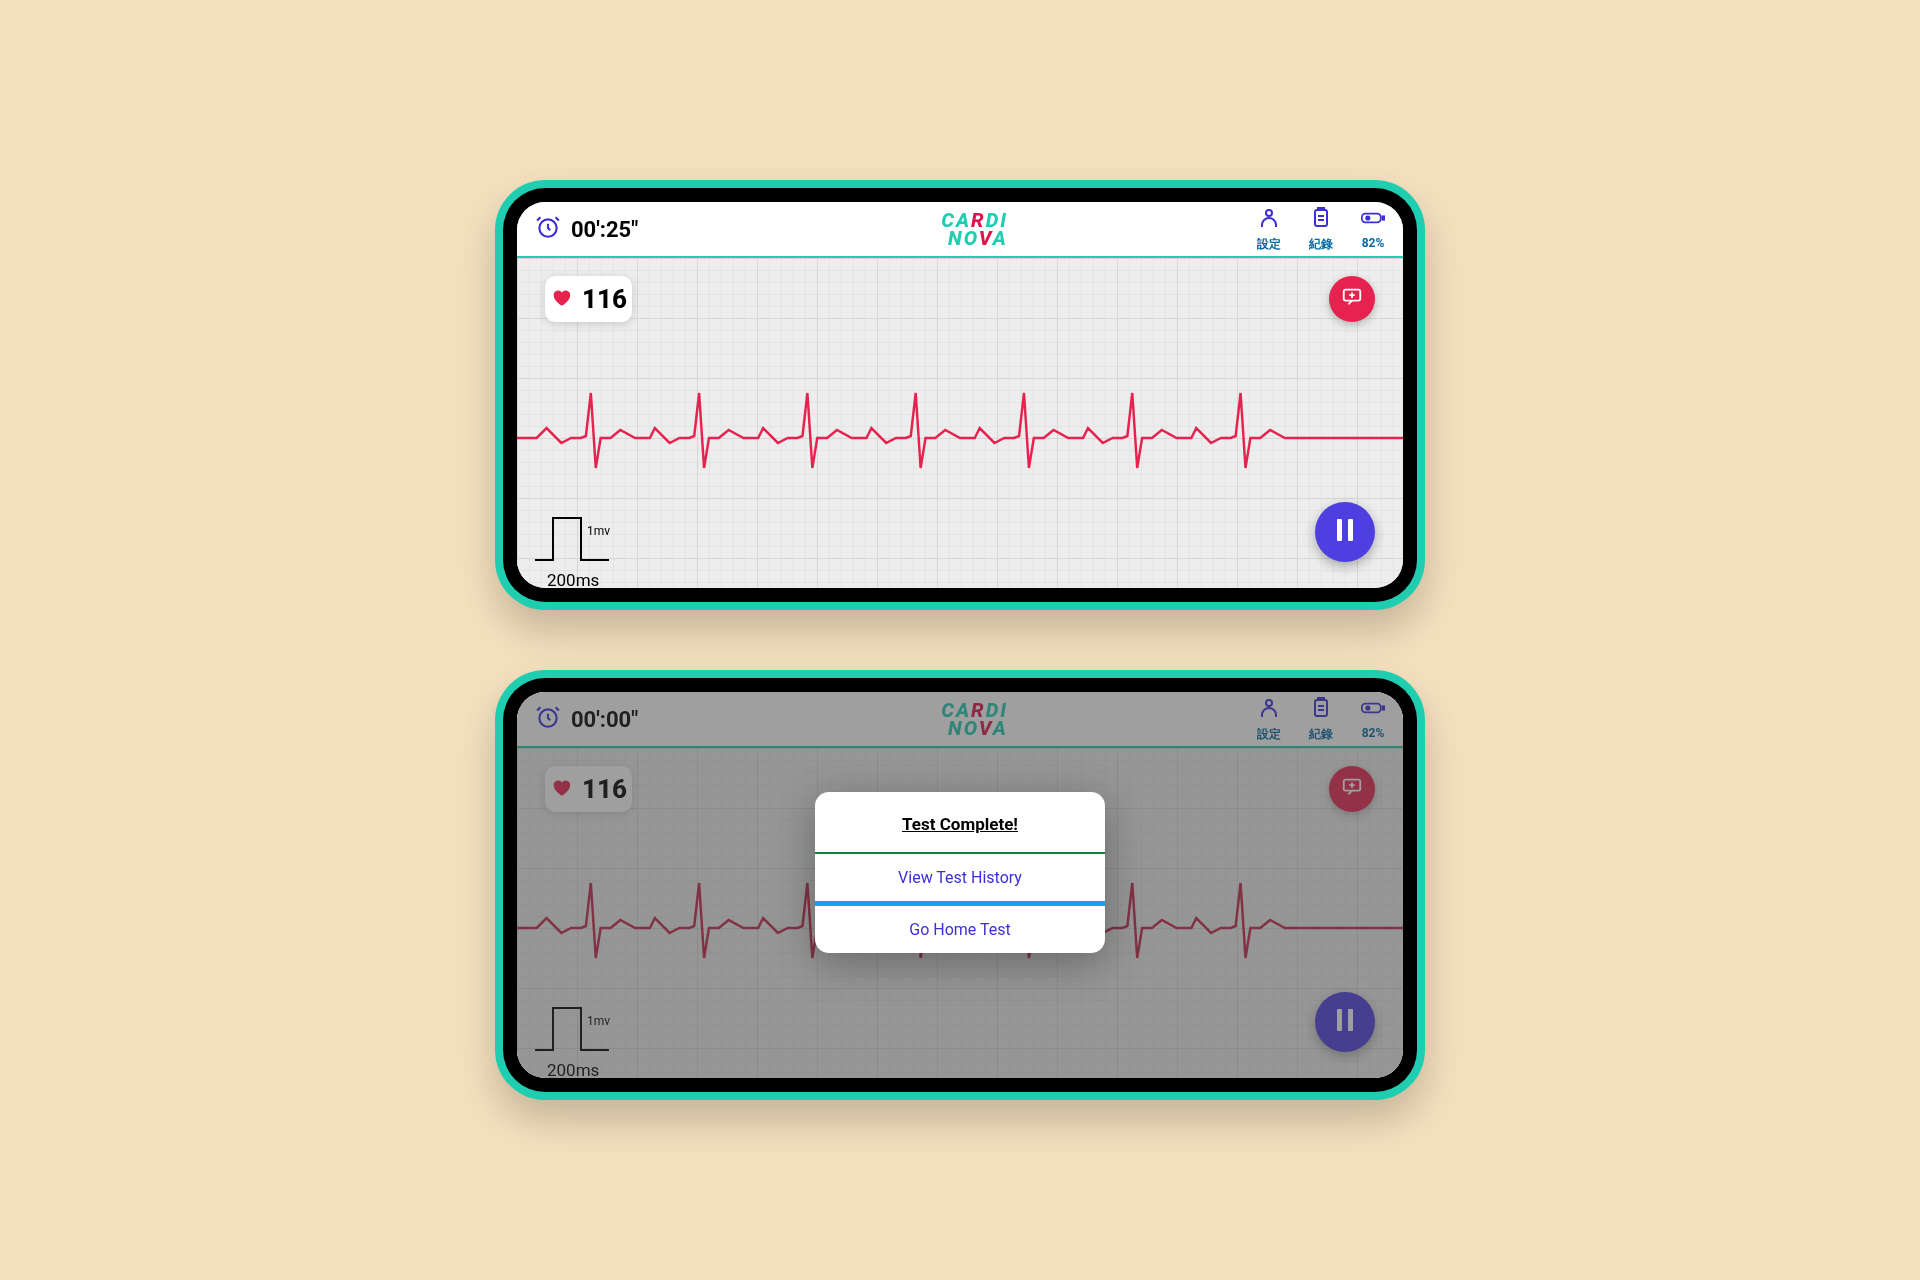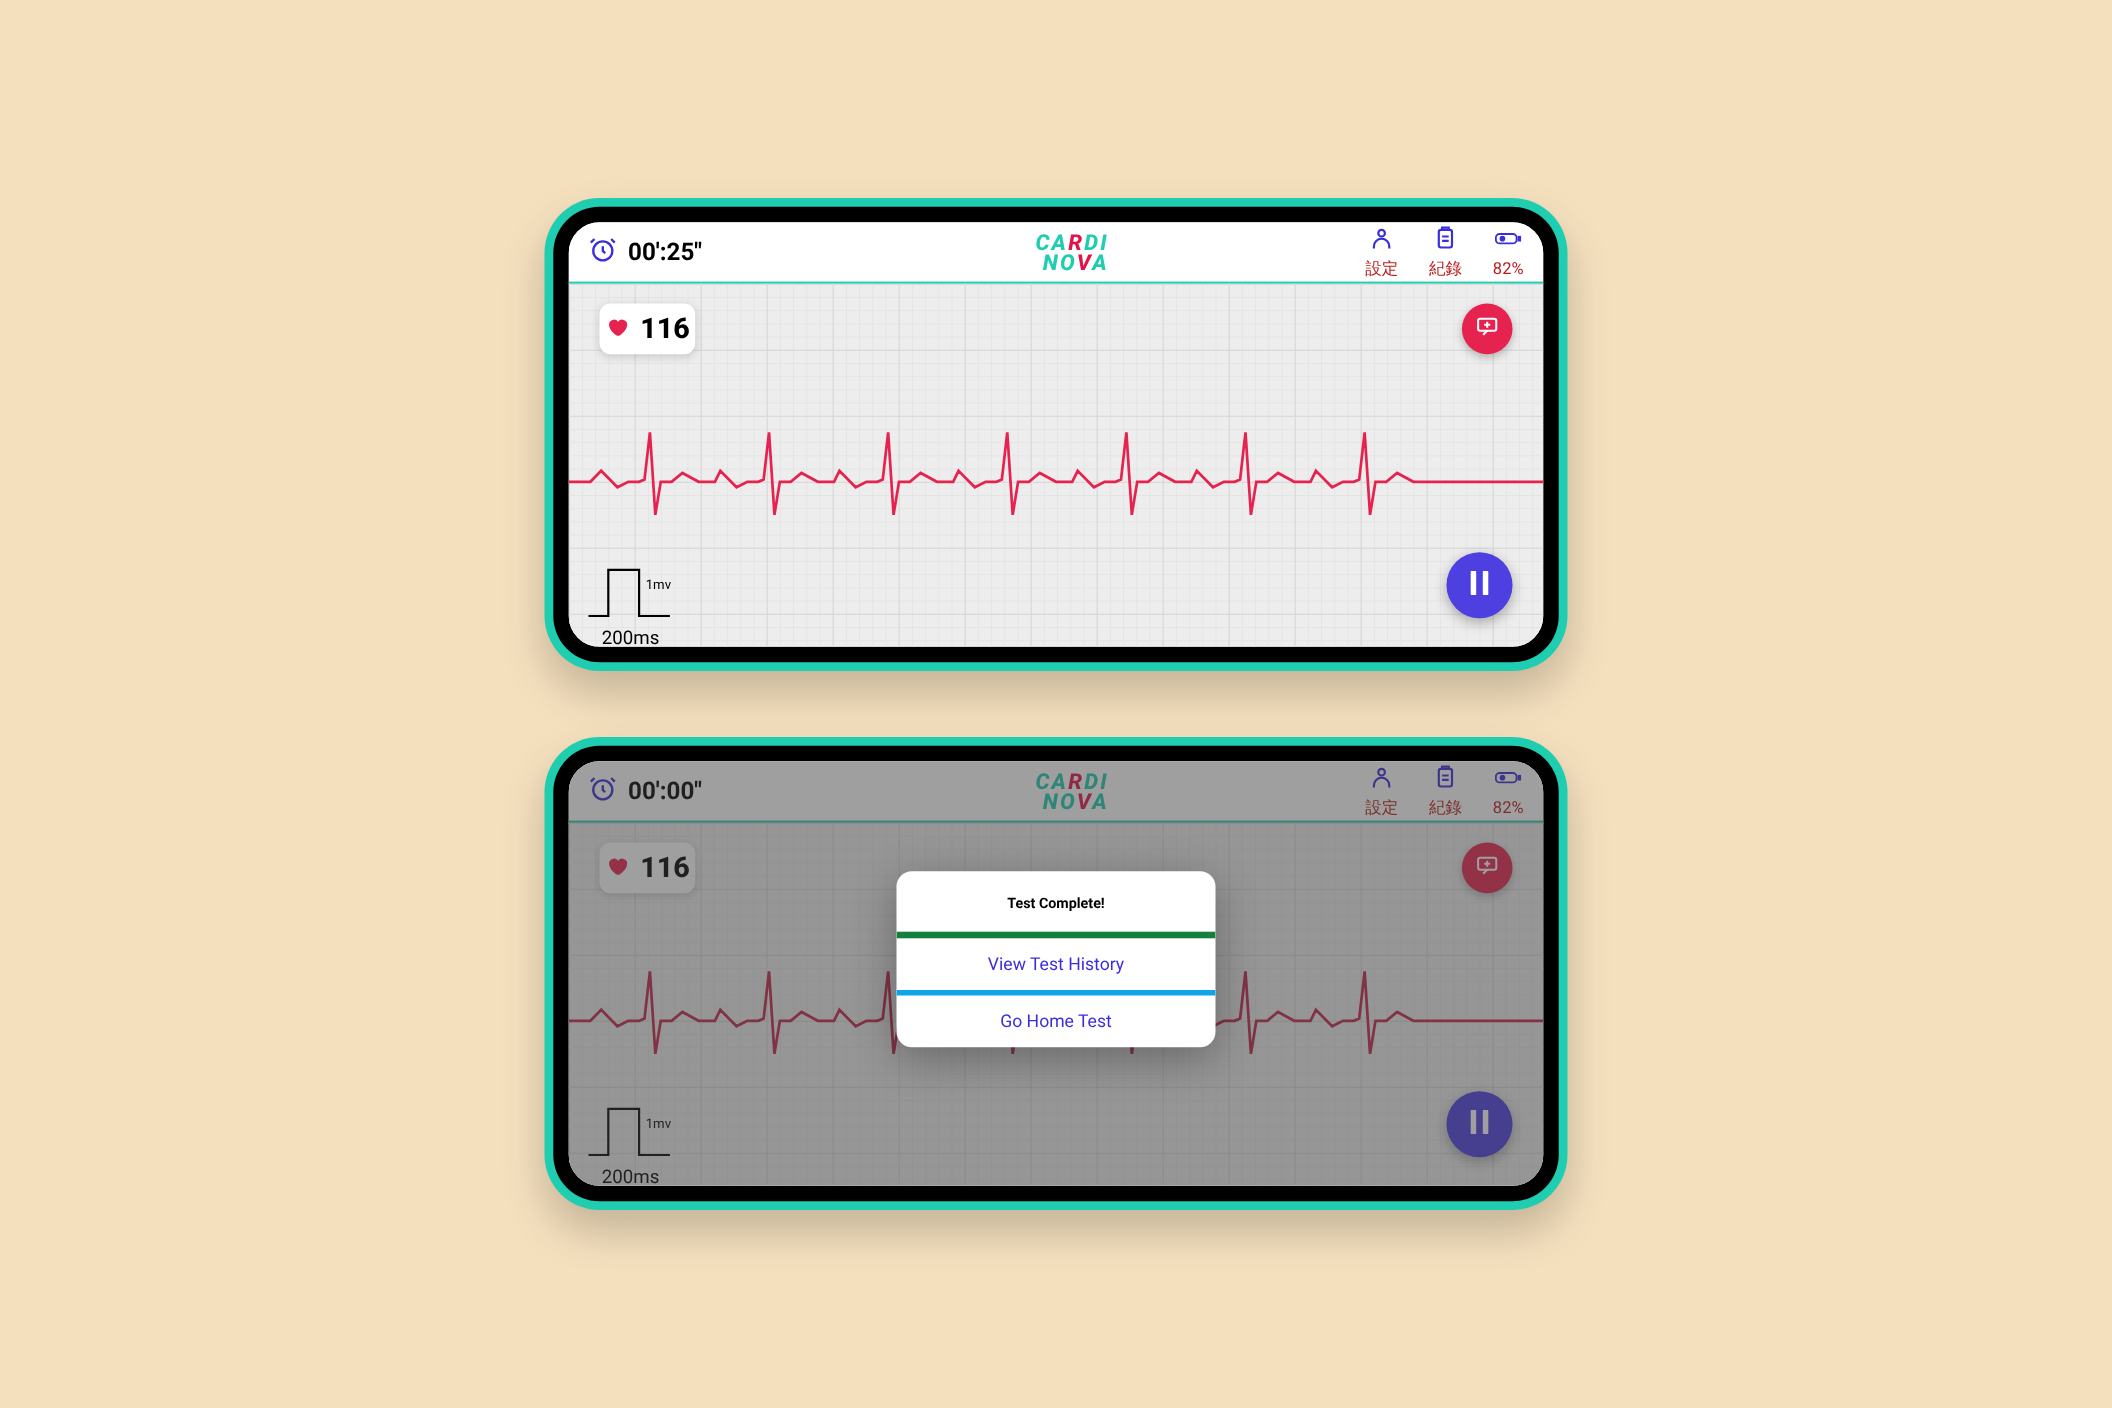--- a/index.html
+++ b/index.html
@@ -67,21 +67,21 @@
     align-items: flex-start;
   }
   .hicon {
     display: flex;
     flex-direction: column;
     align-items: center;
     gap: 2px;
     cursor: pointer;
   }
   .hicon svg { width: 24px; height: 24px; }
-  .hicon-label { font-size: 15px; color: #b91c1c; font-weight: 400; }
+  .hicon-label { font-size: 12px; color: #0369a1; font-weight: 700; }
   .ecg-area {
     position: relative;
     width: 100%;
     height: calc(100% - 56px);
     background-image:
       linear-gradient(#d7d7d7 1px, transparent 1px),
       linear-gradient(90deg, #d7d7d7 1px, transparent 1px),
       linear-gradient(#e4e4e4 1px, transparent 1px),
       linear-gradient(90deg, #e4e4e4 1px, transparent 1px);
     background-size: 60px 60px, 60px 60px, 12px 12px, 12px 12px;
@@ -160,24 +160,25 @@
     width: 290px;
     background: #fff;
     border-radius: 14px;
     overflow: hidden;
     z-index: 6;
     box-shadow: 0 10px 40px rgba(0,0,0,0.3);
   }
   .dialog-title {
     padding: 22px 10px 18px;
     text-align: center;
-    font-size: 13px;
+    font-size: 17px;
     font-weight: 700;
     color: #000;
-    border-bottom: 6px solid #15803d;
+    border-bottom: 2px solid #15803d;
+    text-decoration: underline;
   }
   .dialog-action {
     padding: 14px;
     text-align: center;
     font-size: 16px;
     color: #3b2fd9;
     border-bottom: 5px solid #0ea5e9;
     cursor: pointer;
   }
   .dialog-action:last-child { border-bottom: none; }

